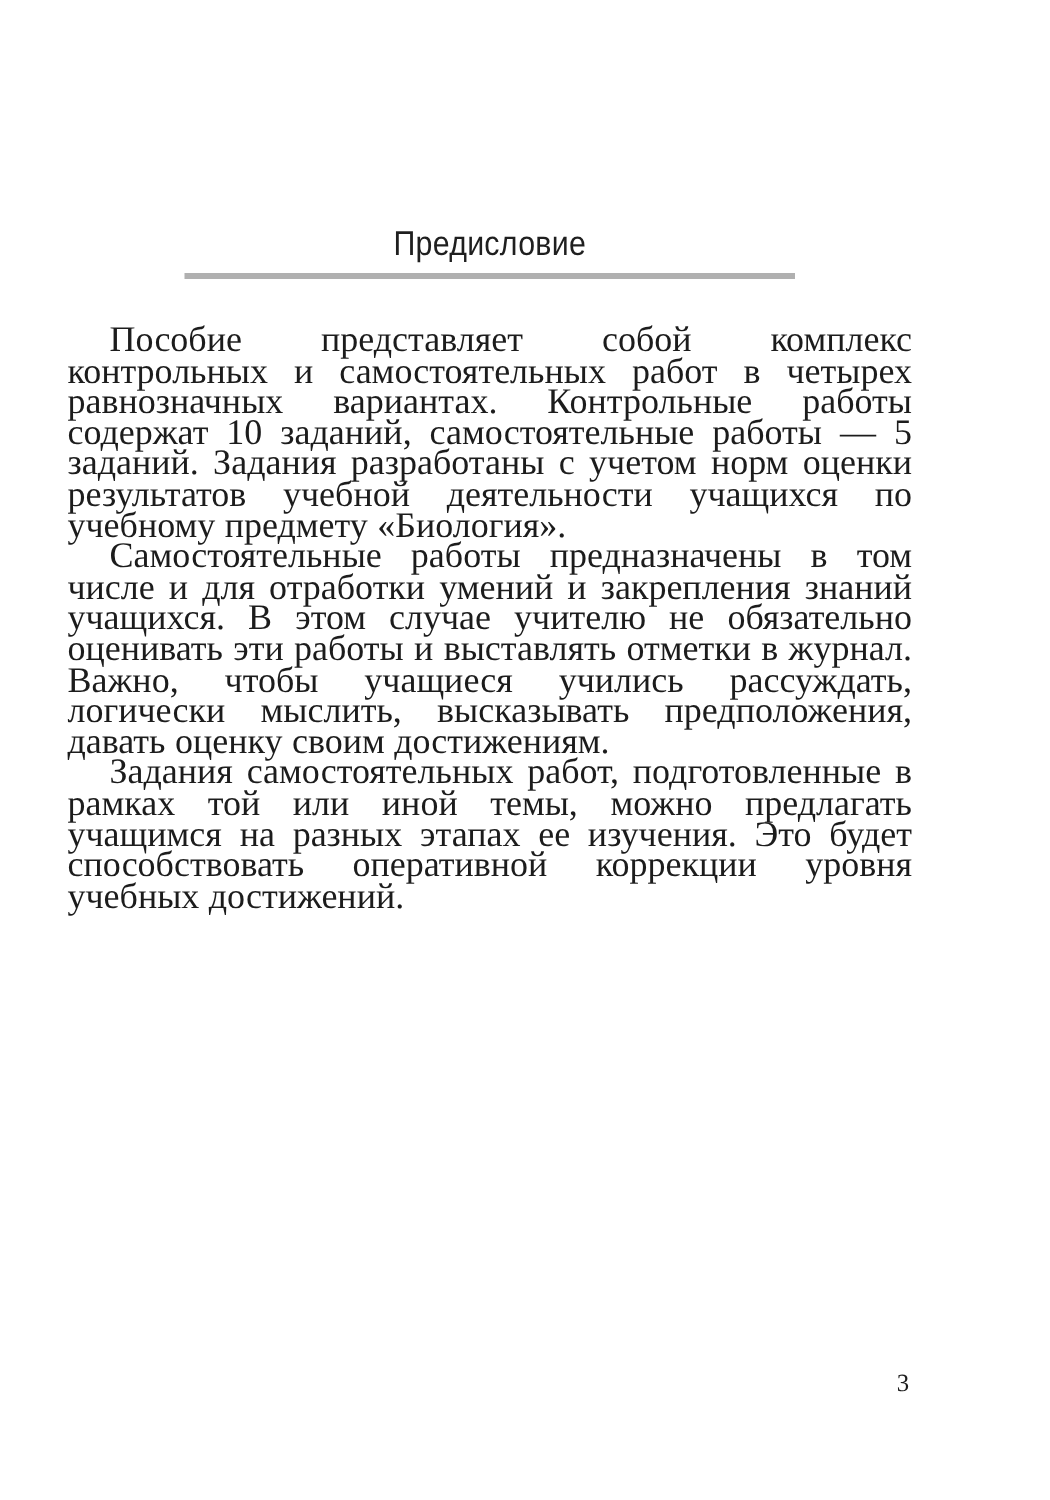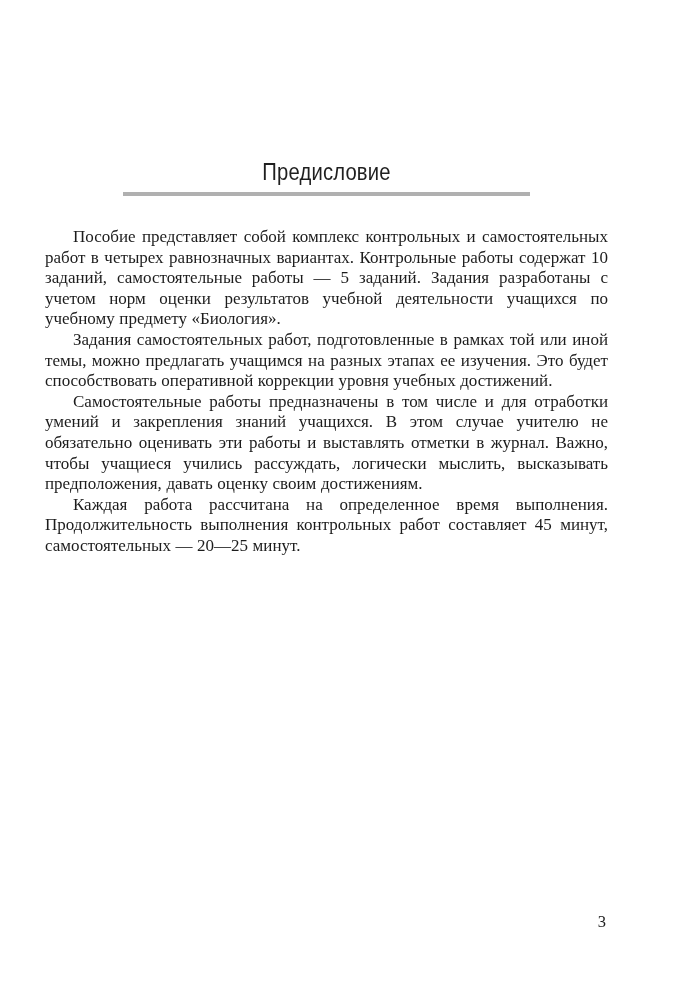--- a/index.html
+++ b/index.html
@@ -11,21 +11,21 @@
     height: 1000px;
     background: #ffffff;
     position: relative;
     overflow: hidden;
     font-family: "Liberation Serif", serif;
     color: #1c1c1c;
   }
   .page {
     position: absolute;
     left: 45px;
-    top: 159px;
+    top: 149px;
     width: 563px;
   }
   .chapter-title {
     margin: 0;
     font-family: "Liberation Sans", sans-serif;
     font-weight: 400;
     font-size: 23px;
     line-height: 27px;
     text-align: center;
     color: #1f1f1f;
@@ -35,21 +35,21 @@
   }
   .title-rule {
     width: 407px;
     height: 4px;
     background: #b0b0b0;
     margin: 6px auto 0 auto;
     border: none;
   }
   .body-text {
     margin-top: 31px;
-    font-size: 17px;
+    font-size: 24px;
     line-height: 20.6px;
     text-align: justify;
   }
   .body-text p {
     margin: 0;
     padding: 0;
     text-indent: 28px;
     word-spacing: 0.3px;
   }
   .page-number {
@@ -62,19 +62,18 @@
   }
 </style>
 </head>
 <body>
 
 <div class="page">
   <h1 class="chapter-title">Предисловие</h1>
   <div class="title-rule"></div>
   <div class="body-text">
     <p>Пособие представляет собой комплекс контрольных и самостоятельных работ в четырех равнозначных вариантах. Контрольные работы содержат 10 заданий, самостоятельные работы — 5 заданий. Задания разработаны с учетом норм оценки результатов учебной деятельности учащихся по учебному предмету «Биология».</p>
+    <p>Самостоятельные работы предназначены в том числе и для отработки умений и закрепления знаний учащихся. В этом случае учителю не обязательно оценивать эти работы и выставлять отметки в журнал. Важно, чтобы учащиеся учились рассуждать, логически мыслить, высказывать предположения, давать оценку своим достижениям.</p>
     <p>Задания самостоятельных работ, подготовленные в рамках той или иной темы, можно предлагать учащимся на разных этапах ее изучения. Это будет способствовать оперативной коррекции уровня учебных достижений.</p>
-    <p>Самостоятельные работы предназначены в том числе и для отработки умений и закрепления знаний учащихся. В этом случае учителю не обязательно оценивать эти работы и выставлять отметки в журнал. Важно, чтобы учащиеся учились рассуждать, логически мыслить, высказывать предположения, давать оценку своим достижениям.</p>
-    <p>Каждая работа рассчитана на определенное время выполнения. Продолжительность выполнения контрольных работ составляет 45 минут, самостоятельных — 20—25 минут.</p>
   </div>
 </div>
 
 <div class="page-number">3</div>
 
 </body></html>

